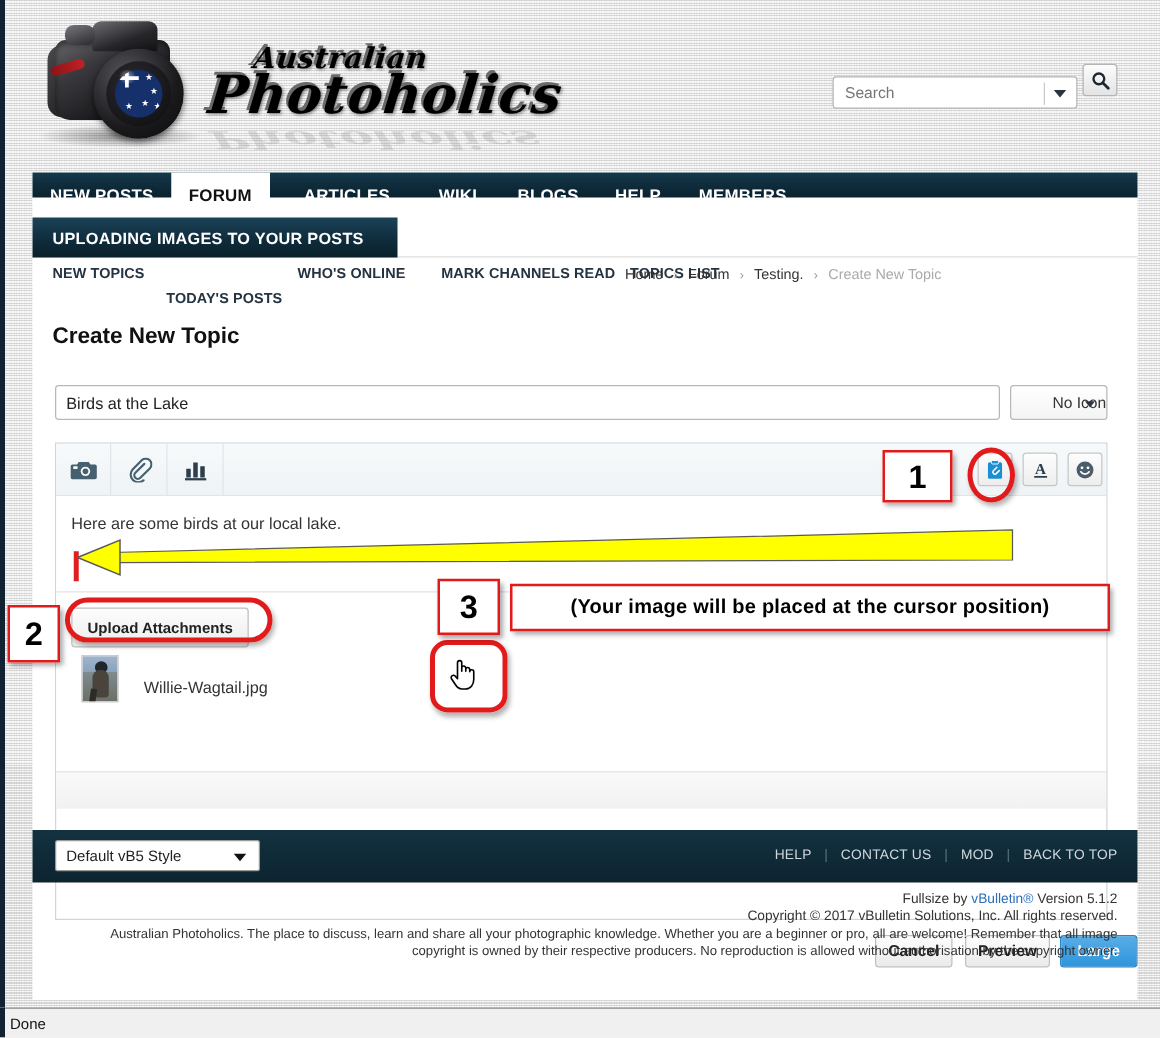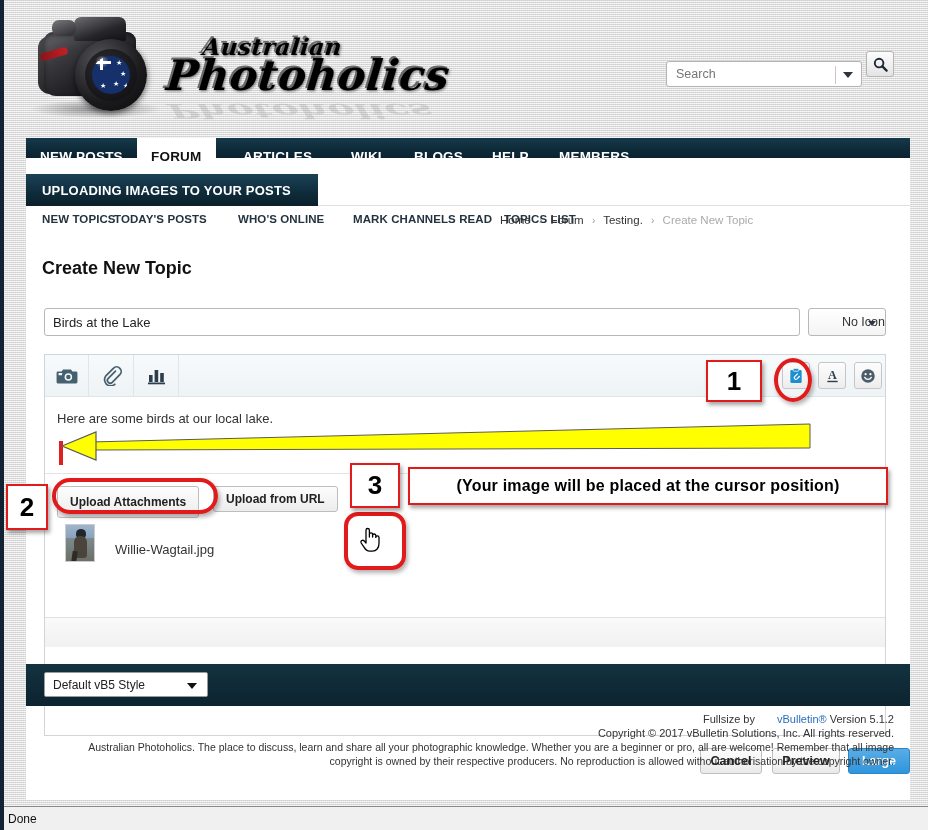--- a/index.html
+++ b/index.html
@@ -231,21 +231,21 @@
     display:flex; align-items:center; padding-left:8px; font-size:12px; color:#222;
   }
   #stylesel .caret { position:absolute; right:10px; top:10px; width:0;height:0;
     border-left:5px solid transparent; border-right:5px solid transparent; border-top:6px solid #111; }
   #footerlinks { position:absolute; right:16px; top:14px; font-size:11px; color:#cfd8de; letter-spacing:.2px; }
   #footerlinks span.l { cursor:pointer; }
   #footerlinks span.bar { color:#5b7380; margin:0 7px; }
   
   #copy { position:absolute; left:0; top:574px; width:884px; text-align:right; padding-right:16px; }
   #copy .ln { font-size:11px; color:#333; line-height:14px; }
-  #copy .ln a { color:#2a6ebb; text-decoration:none;margin-left:19px; }
+  #copy .ln a { color:#2a6ebb; text-decoration:none; }
   #copy .blurb { font-size:10.5px; color:#333; line-height:14px; padding-left:36px; }
   
   #statusbar {
     position:absolute; left:0; top:806px; width:928px; height:24px;
     background:#f0f0f0; border-top:1px solid #8a8a8a;
     display:flex; align-items:center; padding-left:8px; font-size:12px; color:#111;
   }
   #statusbar-left { position:absolute; left:0; top:806px; width:4px; height:24px; background:#123; }
   
   .annobox {
@@ -330,21 +330,21 @@
     <div class="navtab" style="left:374px;">BLOGS</div>
     <div class="navtab" style="left:452px;">HELP</div>
     <div class="navtab" style="left:519px;">MEMBERS</div>
   </div>
 
   <div id="subnav-bg"></div>
   <div id="subnav-tab">UPLOADING IMAGES TO YOUR POSTS</div>
 
   <div id="utilnav">
     <div class="utilitem" style="left:16px;">NEW TOPICS</div>
-    <div class="utilitem" style="left:88px;">TODAY'S POSTS</div>
+    <div class="utilitem" style="left:107px;margin-top:20px;">TODAY'S POSTS</div>
     <div class="utilitem" style="left:212px;">WHO'S ONLINE</div>
     <div class="utilitem" style="left:327px;">MARK CHANNELS READ</div>
     <div class="utilitem" style="left:478px;">TOPICS LIST</div>
 
     <div id="crumb">
       <a>Home</a>
       <span class="sep">›</span>
       <a>Forum</a>
       <span class="sep">›</span>
       <a>Testing.</a>
@@ -411,21 +411,20 @@
       </div>
     </div>
 
     <div id="editor-body">
       <div id="editor-text">Here are some birds at our local lake.</div>
       <div id="cursor-bar"></div>
     </div>
 
     <div id="attach-panel">
       <div id="btn-upload-att">Upload Attachments</div>
-      <div id="btn-upload-url">Upload from URL</div>
 
       <div id="att-thumb">
         <div class="bird-head"></div>
           <div class="bird-body"></div>
           <div class="bird-tail"></div>
       </div>
 
       <div id="att-file">Willie-Wagtail.jpg</div>
     </div>
 
@@ -434,20 +433,29 @@
 
   <div class="actbtn" id="btn-cancel">Cancel</div>
   <div class="actbtn" id="btn-preview">Preview</div>
   <div class="actbtn" id="btn-post">Large</div>
 
   <div id="footerbar">
     <div id="stylesel">
       <span>Default vB5 Style</span>
       <span class="caret"></span>
     </div>
+    <div id="footerlinks">
+      <span class="l">HELP</span>
+      <span class="bar">|</span>
+      <span class="l">CONTACT US</span>
+      <span class="bar">|</span>
+      <span class="l">MOD</span>
+      <span class="bar">|</span>
+      <span class="l">BACK TO TOP</span>
+    </div>
   </div>
 
   <div id="copy">
     <div class="ln">
       <span>Fullsize by </span><a>vBulletin®</a><span> Version 5.1.2</span>
     </div>
     <div class="ln">Copyright © 2017 vBulletin Solutions, Inc. All rights reserved.</div>
     <div class="blurb">Australian Photoholics. The place to discuss, learn and share all your photographic knowledge. Whether you are a beginner or pro, all are welcome! Remember that all image copyright is owned by their respective producers. No reproduction is allowed without authorisation by the copyright owner.</div>
   </div>
 </div>

